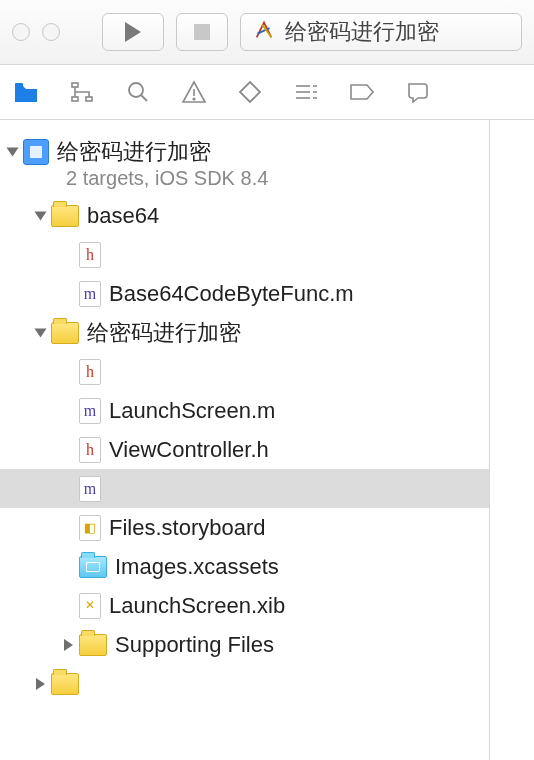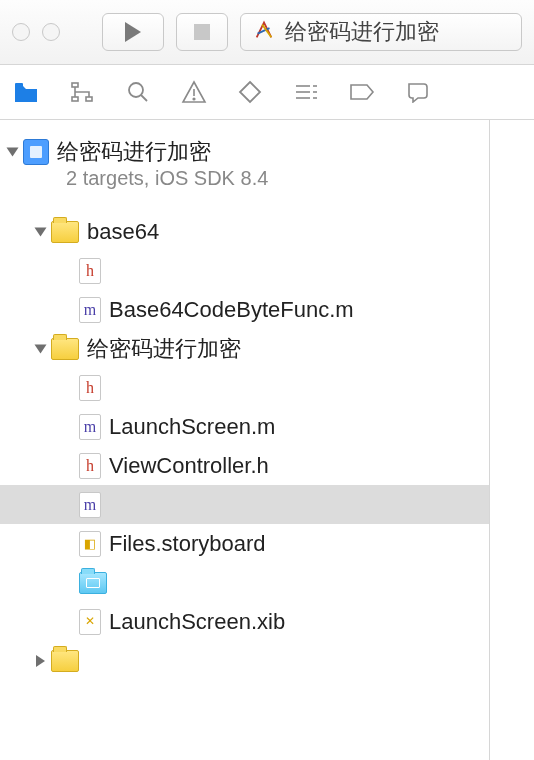--- a/index.html
+++ b/index.html
@@ -188,21 +188,21 @@
   .ico-file.h { color:#c53b2a; }
   .ico-file.m { color:#4a3fa8; }
   .ico-file.sb { color:#d9a500; }
   .ico-file.xib { color:#d9a500; }
 
   .subtitle {
     font-size: 20px;
     color: #888;
     margin-left: 66px;
     margin-top: -4px;
-    margin-bottom: 22px;
+    margin-bottom: 6px;
   }
 
   .folder-cyan-inner {
     width: 14px; height: 10px;
     border: 1.5px solid #fff;
     border-radius: 1px;
     position:absolute;
     top:5px; left:6px;
   }
 </style>
@@ -350,26 +350,33 @@
         <span class="disc-space"></span>
         <span class="ico ico-file sb" style="font-size: 13px;">◧</span>
         <span>Files.storyboard</span>
       </div>
       <div class="row">
         <span class="pad" style="width: 64px;"></span>
         <span class="disc-space"></span>
         <span class="ico ico-folder-cyan">
           <span class="folder-cyan-inner"></span>
         </span>
+        <span>Images.xcassets</span>
       </div>
       <div class="row">
         <span class="pad" style="width: 64px;"></span>
         <span class="disc-space"></span>
         <span class="ico ico-file xib" style="font-size: 12px;">✕</span>
         <span>LaunchScreen.xib</span>
+      </div>
+      <div class="row">
+        <span class="pad" style="width: 64px;"></span>
+        <span class="disc"></span>
+        <span class="ico ico-folder"></span>
+        <span>Supporting Files</span>
       </div>
       <div class="row">
         <span class="pad" style="width: 36px;"></span>
         <span class="disc"></span>
         <span class="ico ico-folder"></span>
       </div>
     </div>
   <div class="editor-stub"></div>
 </div>
 

